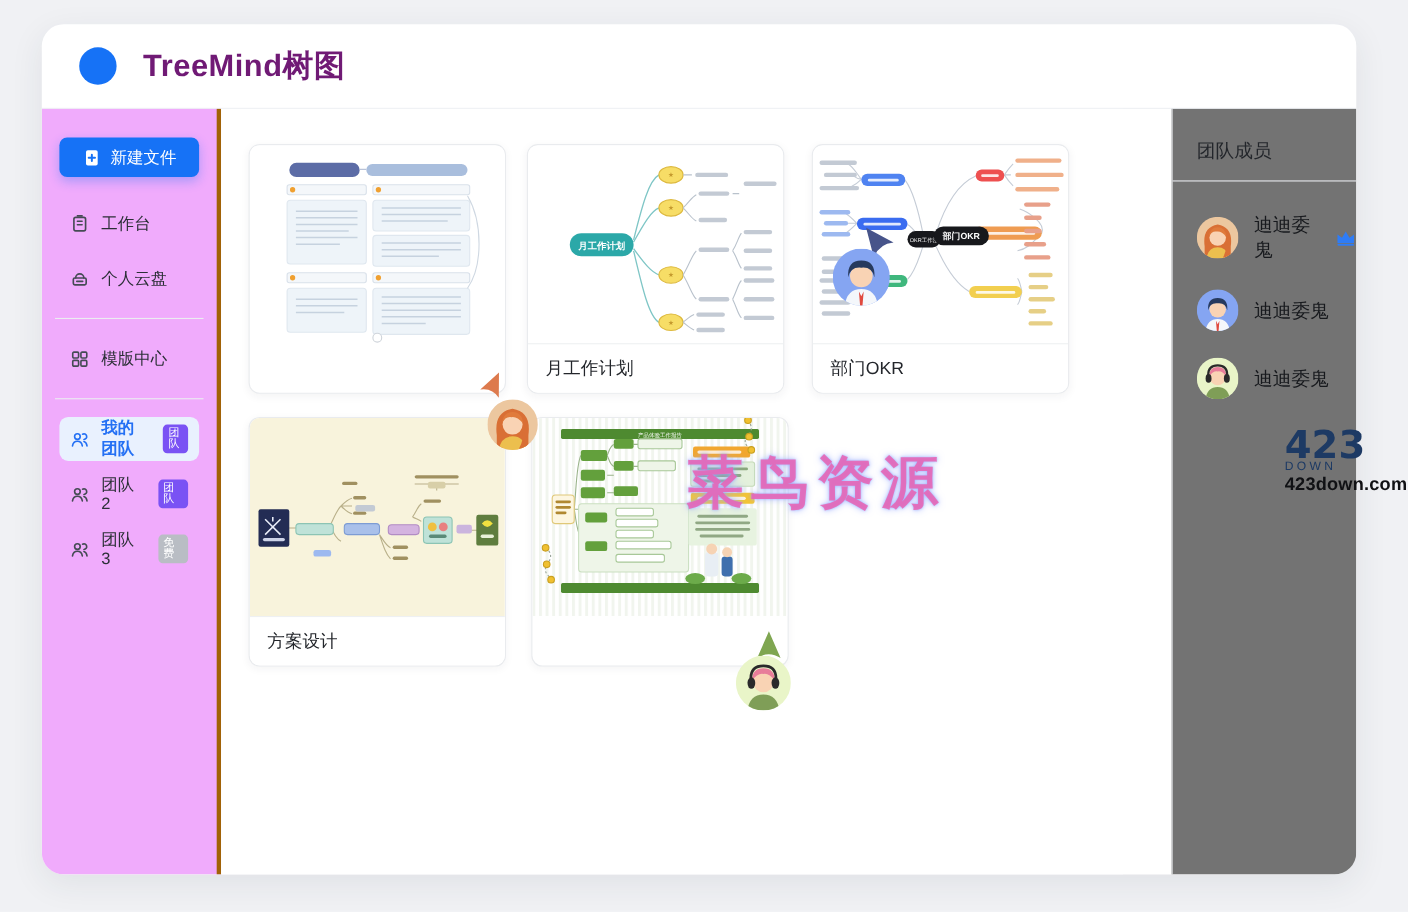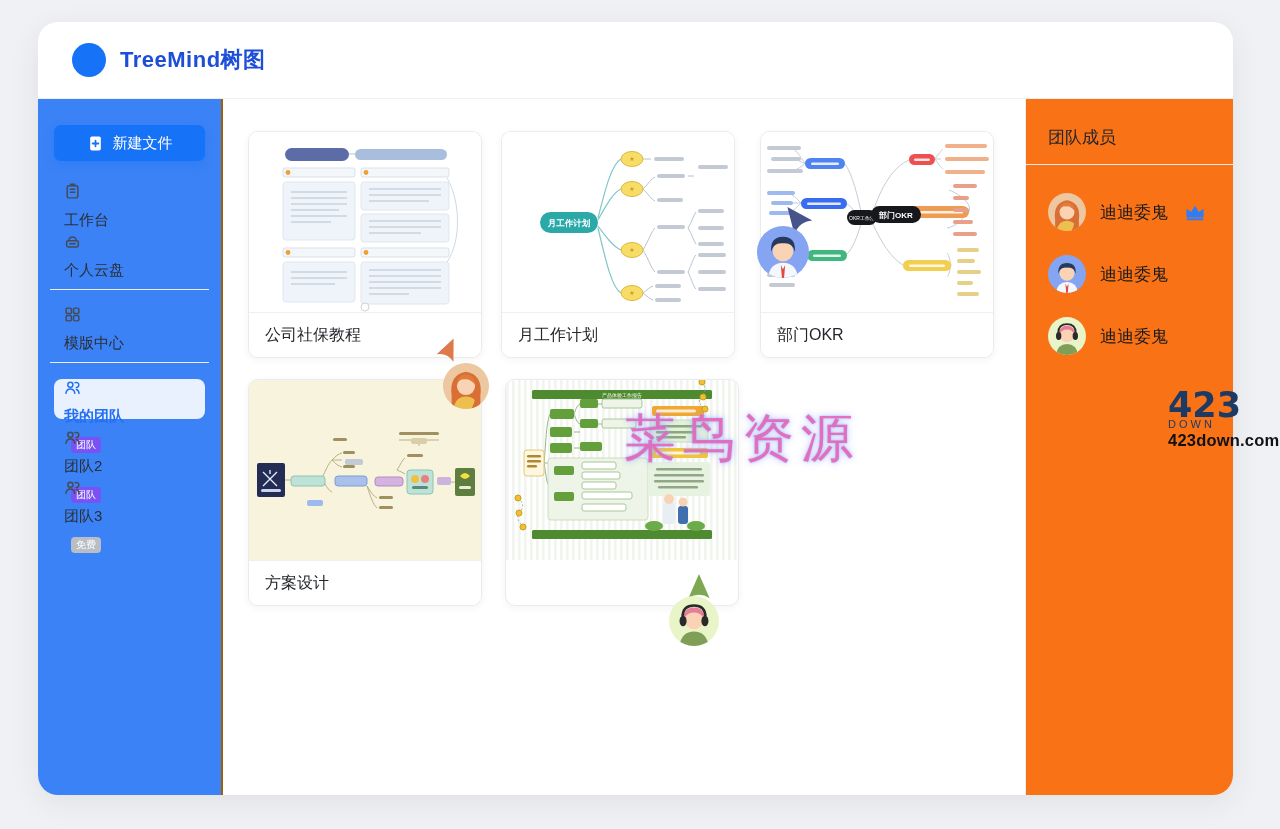--- a/index.html
+++ b/index.html
@@ -10,56 +10,56 @@
   }
   .window{
     position:absolute;left:38px;top:22px;width:1195px;height:773px;
     background:#fff;border-radius:20px;
     box-shadow:0 8px 30px rgba(40,50,70,.08);
     overflow:hidden;
   }
   
   .header{height:76px;display:flex;align-items:center;padding-left:34px;border-bottom:1px solid #eef0f3;}
   .logo{width:34px;height:34px;border-radius:50%;background:#1672f6;flex:0 0 auto;}
-  .app-title{margin-left:14px;font-size:22px;font-weight:bold;color:#1d4ed8;letter-spacing:.5px;}
+  .app-title{margin-left:24px;font-size:28px;font-weight:bold;color:#701a75;letter-spacing:.5px;}
   .winbody{display:flex;height:696px;}
   
-  .sidebar{width:185px;box-sizing:border-box;border-right:2px solid #a16207;background:#3b82f6;padding:26px 16px 0;}
+  .sidebar{width:163px;box-sizing:border-box;border-right:4px solid #a16207;background:#f0abfc;padding:26px 16px 0;}
   .new-file-btn{display:flex;align-items:center;justify-content:center;gap:9px;height:36px;width:100%;
     background:#1672f6;color:#fff;border:none;border-radius:7px;font-size:15px;cursor:pointer;
     box-shadow:0 4px 10px rgba(22,114,246,.32);font-family:inherit;}
   .nav{margin-top:22px;}
-  .nav-item{display:flex;align-items:flex-start;gap:11px;height:40px;padding:0 10px;margin:10px 0;
-    font-size:15px;color:#2b2f36;border-radius:8px;cursor:pointer;flex-direction:column;}
+  .nav-item{display:flex;align-items:center;gap:11px;height:40px;padding:0 10px;margin:10px 0;
+    font-size:15px;color:#2b2f36;border-radius:8px;cursor:pointer;}
   .nav-item .nico{flex:0 0 auto;}
   .nav-item.selected{background:#e9f1fe;color:#2470f4;font-weight:bold;}
   .nav-sep{height:1px;background:#ebedf0;margin:16px -4px;}
   .badge{font-size:10px;line-height:1;color:#fff;background:#7a52f4;border-radius:4px;padding:3px 5px;margin-left:7px;font-weight:normal;}
   .badge.free{background:#b9bdc4;}
   .nico{width:17px;height:17px;stroke:#454b54;fill:none;stroke-width:1.4;stroke-linecap:round;stroke-linejoin:round;}
   .nav-item.selected .nico{stroke:#2470f4;}
   
   .main{flex:1;position:relative;background:#fff;}
   .card{position:absolute;width:232px;height:225px;background:#fff;border:1px solid #e9ebee;border-radius:10px;
     box-shadow:0 2px 8px rgba(30,40,60,.05);overflow:hidden;cursor:pointer;}
   .thumb{width:232px;height:180px;display:block;}
   .card-title{height:44px;border-top:1px solid #eef0f2;display:flex;align-items:center;padding-left:16px;
     font-size:16px;color:#23262b;background:#fff;}
   
-  .panel{width:208px;box-sizing:border-box;border-left:1px solid #ebedf0;background:#f97316;margin-left:44px;}
+  .panel{width:168px;box-sizing:border-box;border-left:1px solid #ebedf0;background:#737373;margin-left:44px;}
   .panel-title{padding:27px 0 15px 22px;font-size:17px;color:#23262b;border-bottom:1px solid #e8eaee;}
   .members{padding-top:16px;}
   .member{display:flex;align-items:center;gap:14px;padding:12px 0 12px 22px;}
   .avatar{border-radius:50%;overflow:hidden;flex:0 0 auto;display:block;}
   .member-name{font-size:17px;color:#17191d;}
   .crown{width:22px;height:17px;fill:#2e7cf6;margin-left:2px;}
   
   .ov{position:absolute;z-index:40;}
   .cursor{width:26px;height:26px;}
-  .wm-center{position:absolute;left:624px;top:404px;z-index:50;font-size:52px;font-weight:normal;
+  .wm-center{position:absolute;left:624px;top:404px;z-index:50;font-size:52px;font-weight:bold;
     color:rgba(238,95,174,.82);letter-spacing:7px;font-family:"DejaVu Sans",sans-serif;
     text-shadow:0 0 2px rgba(150,170,255,.9),0 0 7px rgba(150,170,255,.75);text-align:right;}
   .wm-logo{position:absolute;left:1168px;top:388px;width:104px;z-index:50;text-align:left;line-height:1;}
   .wm-logo .l1{font-size:35px;font-weight:900;color:#1d3a64;letter-spacing:0px;font-family:"DejaVu Sans",sans-serif;}
   .wm-logo .l2{font-size:11px;font-weight:400;color:#1d3a64;letter-spacing:3px;margin-top:-4px;}
   .wm-logo .l3{font-size:16.5px;font-weight:800;color:#101114;margin-top:2px;letter-spacing:.2px;}
 </style>
 </head>
 <body>
 
@@ -204,21 +204,20 @@
           <g stroke="#c6d2df" stroke-width="1.4">
             <path d="M42,60 h56 M42,66 h56 M42,72 h56 M42,78 h48 M42,84 h56 M42,90 h40"></path>
             <path d="M120,57 h72 M120,63 h72 M120,69 h60"></path>
             <path d="M120,89 h72 M120,95 h72 M120,101 h52"></path>
             <path d="M42,140 h56 M42,146 h56 M42,152 h44"></path>
             <path d="M120,138 h72 M120,144 h72 M120,150 h72 M120,156 h72 M120,162 h40"></path>
           </g>
           <path d="M198,46 C212,70 212,110 198,130" fill="none" stroke="#cfd8e2"></path>
           <circle cx="116" cy="175" r="4" fill="#fff" stroke="#cfd4da"></circle>
         </svg>
-        <div class="card-title">公司社保教程</div>
       </div>
 
       <div class="card" style="left:278px;top:32px;">
         <svg class="thumb" viewBox="0 0 232 180">
           <rect width="232" height="180" fill="#ffffff"></rect>
           <g fill="none" stroke="#7fc6c6" stroke-width="1.2">
             <path d="M96,86 C104,54 110,32 119,27"></path>
             <path d="M96,88 C106,70 112,60 119,57"></path>
             <path d="M96,94 C106,108 112,115 119,118"></path>
             <path d="M96,96 C104,130 110,156 119,161"></path>

